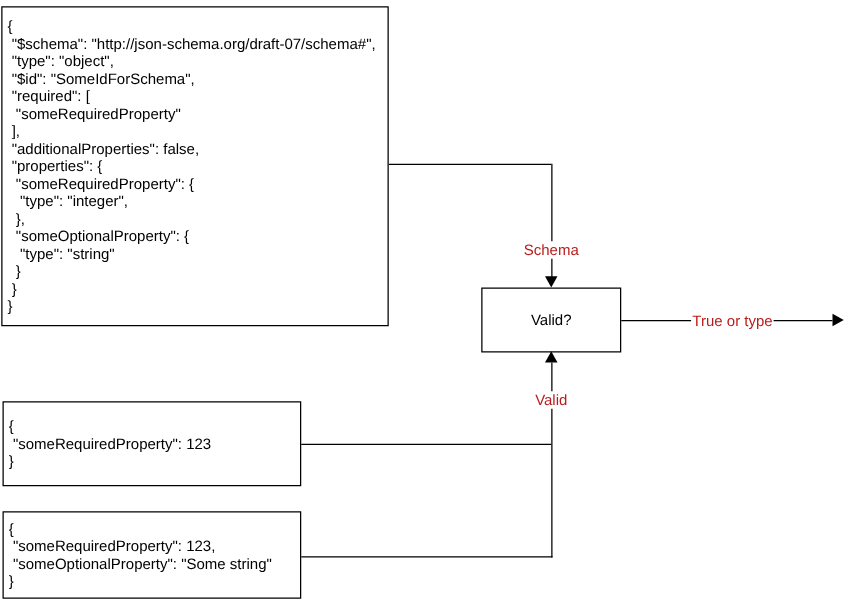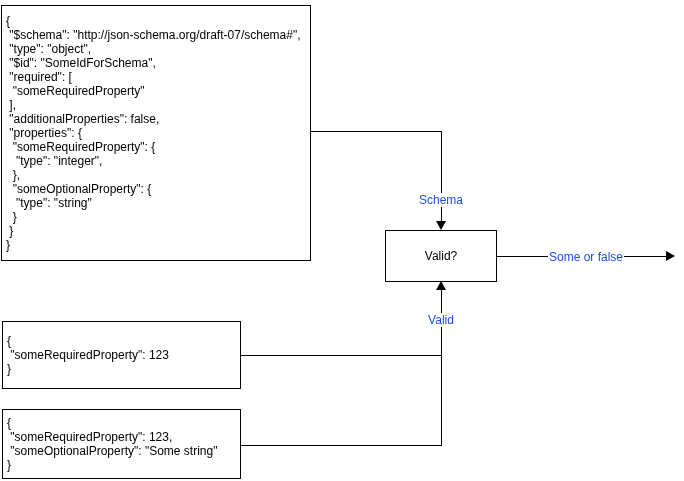--- a/index.html
+++ b/index.html
@@ -72,21 +72,21 @@
     border-left: 9px solid #000000;
   }
 
   
   .edge-label {
     position: absolute;
     transform: translate(-50%, -50%);
     background: #ffffff;
     font-size: 12px;
     line-height: 14px;
-    color: #1d4ed8;
+    color: #b91c1c;
     padding: 0 1px;
     white-space: nowrap;
   }
   .label-schema { left: 441px; top: 200px; }
   .label-data   { left: 441px; top: 320px; }
   .label-out    { left: 586px; top: 257px; }
 </style>
 </head>
 <body>
 
@@ -135,15 +135,15 @@
   <div class="edge-label label-schema">Schema</div>
 
   <div class="edge h edge-data1-h"></div>
   <div class="edge h edge-data2-h"></div>
   <div class="edge v edge-data-v"></div>
   <div class="arrow arrow-up"></div>
   <div class="edge-label label-data">Valid</div>
 
   <div class="edge h edge-out-h"></div>
   <div class="arrow arrow-right"></div>
-  <div class="edge-label label-out">Some or false</div>
+  <div class="edge-label label-out">True or type</div>
 
 </div>
 
 </body></html>

